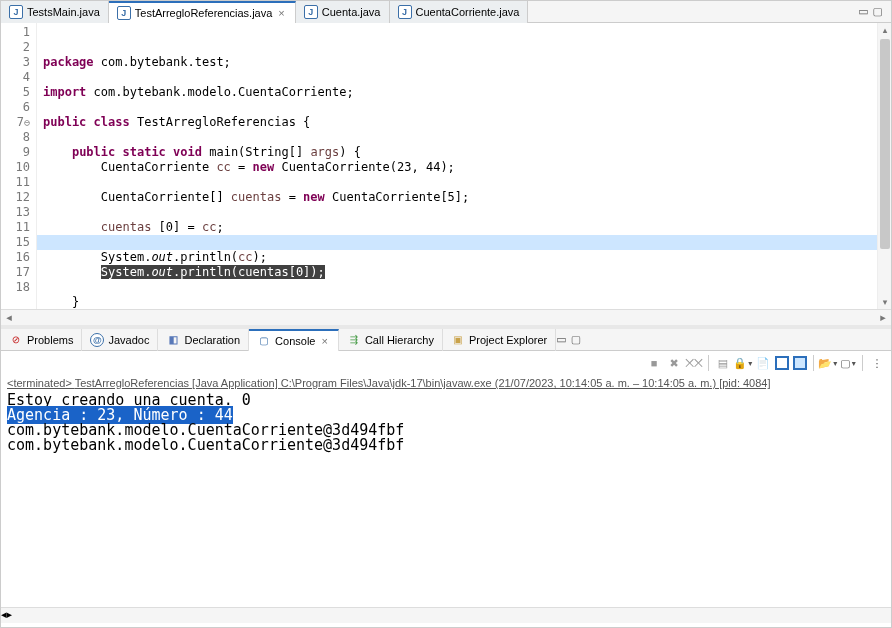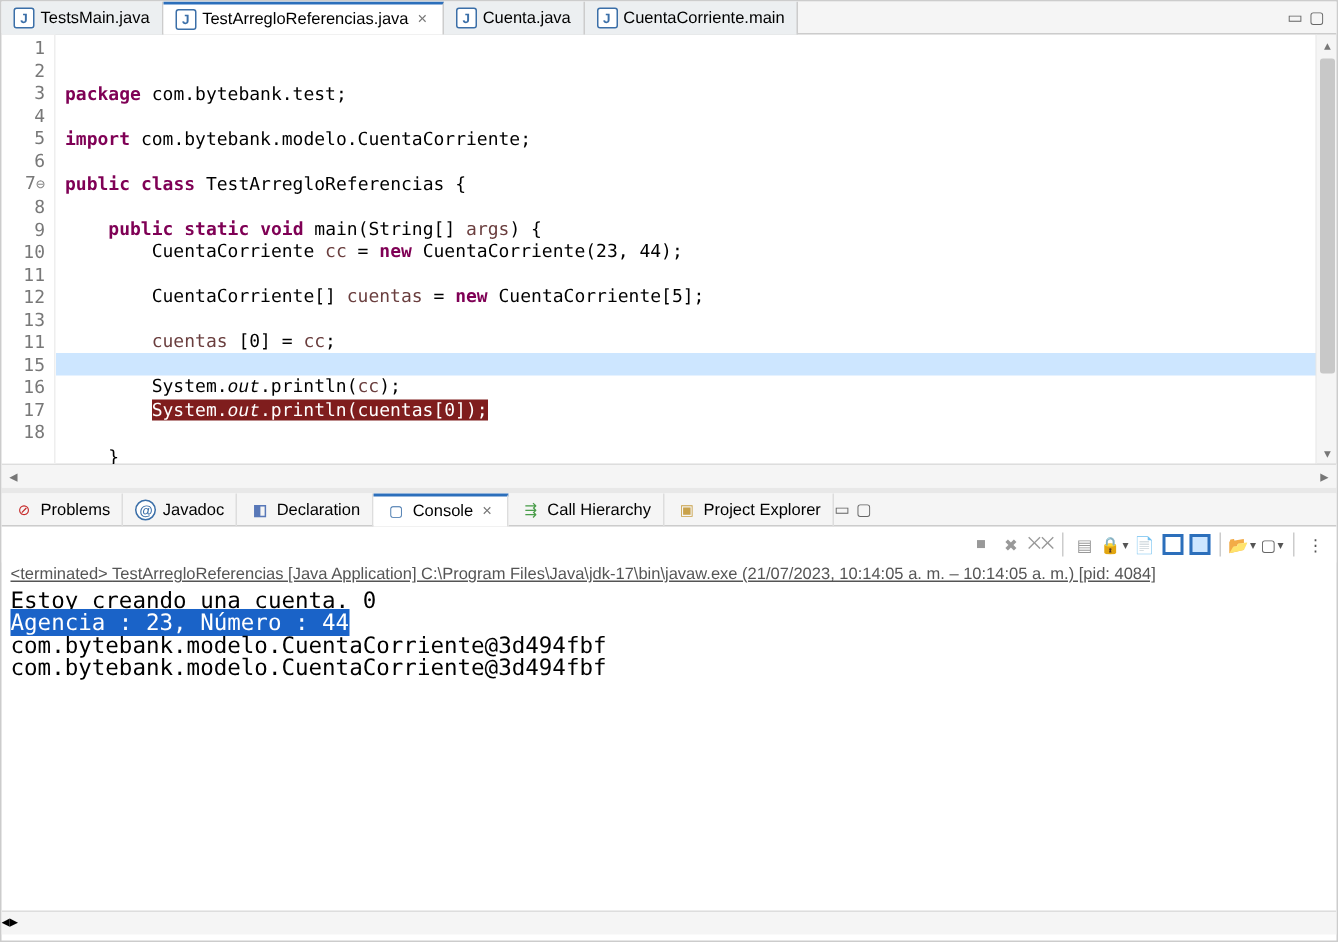--- a/index.html
+++ b/index.html
@@ -94,33 +94,33 @@
   flex: 1;
   font-family: Consolas, monospace;
   font-size: 12px;
   line-height: 15px;
   padding: 2px 6px;
   white-space: pre;
   overflow: auto;
   position: relative;
 }
 .kw { color: #7f0055; font-weight: bold; }
-.st { color: #000; font-style: italic; font-family: Liberation Mono, monospace; }
+.st { color: #000; font-style: italic; }
 .var { color: #6a3e3e; }
 .line-sel {
   background: #cde6ff;
   display: block;
   position: absolute;
   left: 0;
   right: 14px;
   height: 15px;
   z-index: 0;
 }
 .code-text { position: relative; z-index: 1; }
-.text-sel { background: #7f1d1d; color: #fff; }
+.text-sel { background: #404040; color: #fff; }
 .text-sel .kw, .text-sel .st, .text-sel .var { color: #fff; }
 
 .hscroll {
   height: 16px;
   background: #f5f5f5;
   border-top: 1px solid #ddd;
   display: flex;
   align-items: center;
 }
 .hscroll .arrow {
@@ -258,21 +258,21 @@
       <span class="j-icon">J</span>
       <span>TestArregloReferencias.java</span>
       <span class="close-x">×</span>
     </div>
     <div class="tab">
       <span class="j-icon">J</span>
       <span>Cuenta.java</span>
     </div>
     <div class="tab">
       <span class="j-icon">J</span>
-      <span>CuentaCorriente.main</span>
+      <span>CuentaCorriente.java</span>
     </div>
     <div class="spacer"></div>
     <div class="win-icons">
       <span>▭</span>
       <span>▢</span>
     </div>
   </div>
 
   <div class="editor-wrap">
     <div class="gutter">

